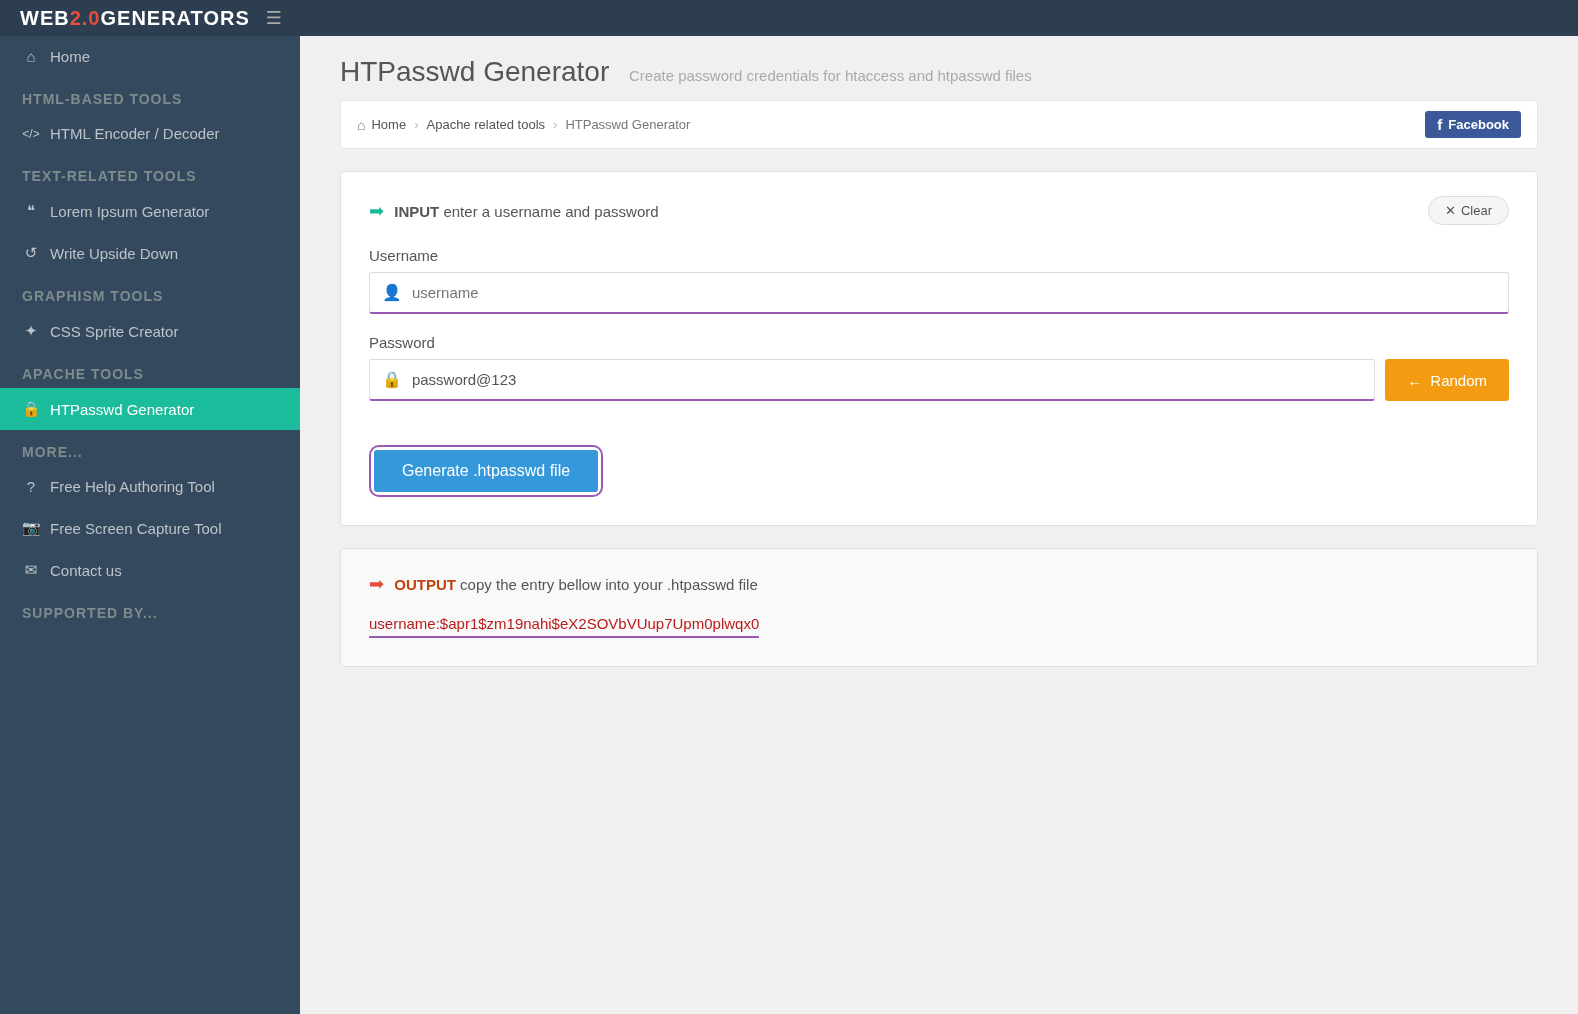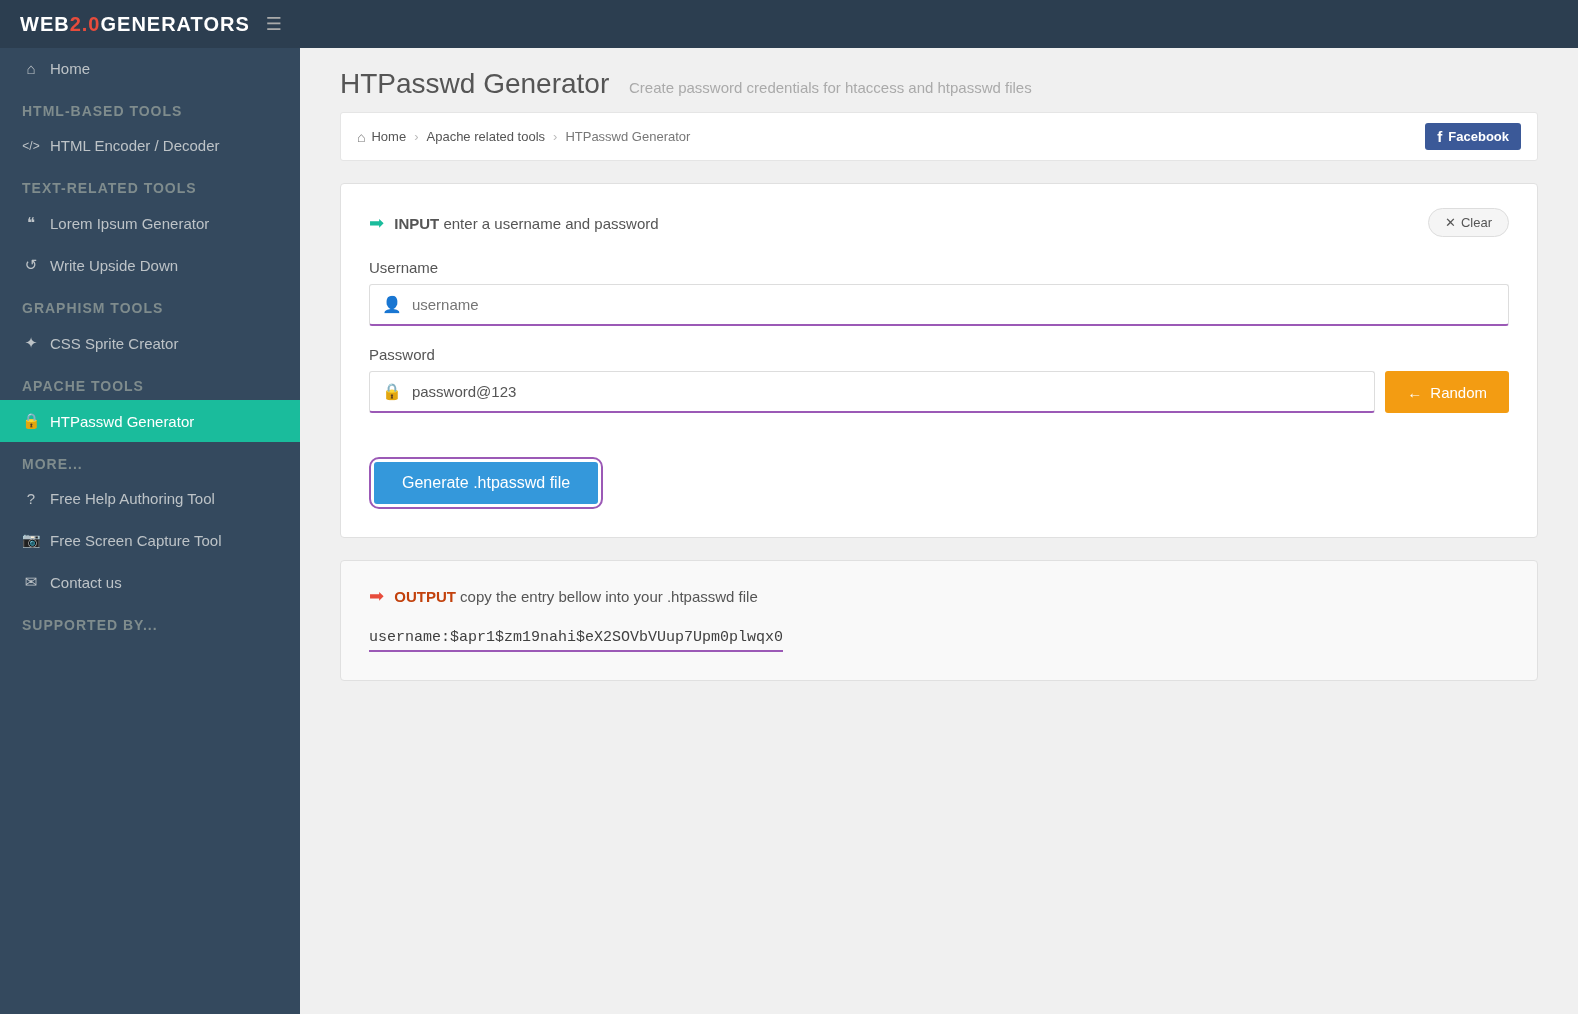--- a/index.html
+++ b/index.html
@@ -4,21 +4,21 @@
   <style>
     * { box-sizing: border-box; margin: 0; padding: 0; }
     body { font-family: 'Segoe UI', Arial, sans-serif; display: flex; flex-direction: column; height: 100vh; background: #f5f5f5; }
 
     
     .topnav {
       background: #2c3e50;
       display: flex;
       align-items: center;
       padding: 11px 20px;
-      height: 48px;
+      height: 36px;
       flex-shrink: 0;
     }
     .topnav .brand {
       font-size: 20px;
       font-weight: bold;
       color: #fff;
       letter-spacing: 1px;
     }
     .topnav .brand span.red { color: #e74c3c; }
     .topnav .hamburger {
@@ -283,25 +283,25 @@
       color: #e74c3c;
       margin-right: 6px;
       font-size: 18px;
     }
     .output-section-header .output-label .output-bold {
       font-weight: bold;
       color: #c2410c;
     }
     .output-value {
       font-size: 15px;
-      color: #404040;
+      color: #b91c1c;
       border-bottom: 2px solid #9b59b6;
       padding-bottom: 4px;
       display: inline-block;
-      font-family: Liberation Mono, monospace;
+      font-family: Liberation Sans, sans-serif;
     }
   </style>
 </head>
 <body>
 
 <nav class="topnav">
   <span class="brand">
     <span>WEB</span><span class="red">2.0</span><span>GENERATORS</span>
   </span>
   <span class="hamburger">☰</span>

